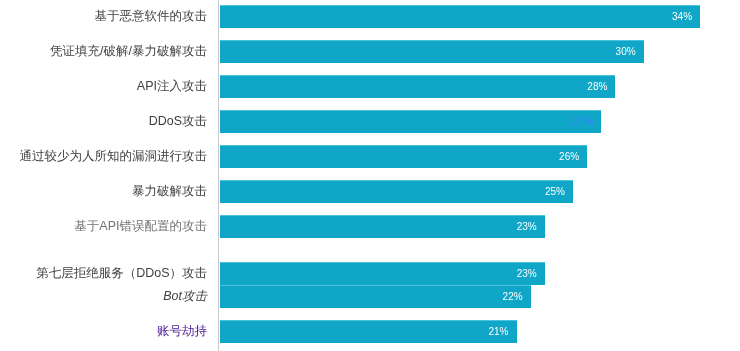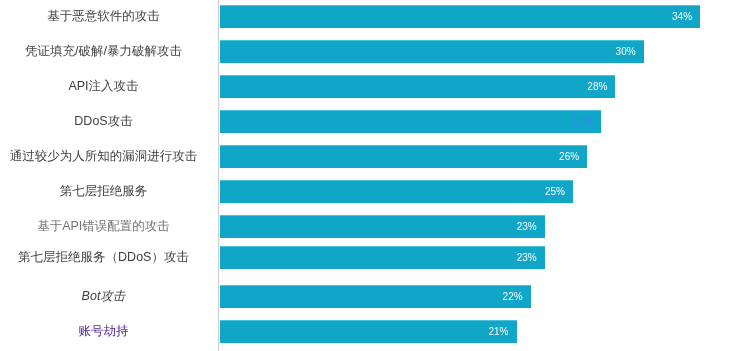--- a/index.html
+++ b/index.html
@@ -49,21 +49,21 @@
     height: 23px;
     display: block;
   }
   .cat-label {
     position: absolute;
     left: 0px;
     top: 0px;
     width: 207px;
     height: 23px;
     line-height: 23px;
-    text-align: center;
+    text-align: right;
     font-size: 12.5px;
     color: #3f3f3f;
     white-space: nowrap;
     letter-spacing: 0px;
   }
   .bar-track {
     position: absolute;
     left: 220px;
     top: 0px;
     height: 23px;
@@ -124,34 +124,34 @@
           </div>
         </div>
         <div class="bar-row" style="top: 145px; height: 23px;">
           <div class="cat-label" style="width: 207px; height: 23px; line-height: 23px; color: rgb(63, 63, 63);">通过较少为人所知的漏洞进行攻击</div>
           <div class="bar-track" style="left: 220px; height: 23px; width: 367.12px;">
             <div class="bar-fill" style="width: 100%; height: 23px; background: rgb(15, 166, 200); box-shadow: rgb(76, 195, 220) 0px 1px 0px 0px inset;"></div>
             <div class="bar-value" style="height: 23px; line-height: 23px; color: rgb(255, 255, 255);">26%</div>
           </div>
         </div>
         <div class="bar-row" style="top: 180px; height: 23px;">
-          <div class="cat-label" style="width: 207px; height: 23px; line-height: 23px; color: rgb(63, 63, 63);">第七层拒绝服务</div>
+          <div class="cat-label" style="width: 207px; height: 23px; line-height: 23px; color: rgb(63, 63, 63);">暴力破解攻击</div>
           <div class="bar-track" style="left: 220px; height: 23px; width: 353px;">
             <div class="bar-fill" style="width: 100%; height: 23px; background: rgb(15, 166, 200); box-shadow: rgb(76, 195, 220) 0px 1px 0px 0px inset;"></div>
             <div class="bar-value" style="height: 23px; line-height: 23px; color: rgb(255, 255, 255);">25%</div>
           </div>
         </div>
         <div class="bar-row" style="top: 215px; height: 23px;">
           <div class="cat-label" style="width: 207px; height: 23px; line-height: 23px; color: #737373;">基于API错误配置的攻击</div>
           <div class="bar-track" style="left: 220px; height: 23px; width: 324.76px;">
             <div class="bar-fill" style="width: 100%; height: 23px; background: rgb(15, 166, 200); box-shadow: rgb(76, 195, 220) 0px 1px 0px 0px inset;"></div>
             <div class="bar-value" style="height: 23px; line-height: 23px; color: rgb(255, 255, 255);">23%</div>
           </div>
         </div>
-        <div class="bar-row" style="top: 246px; height: 32px;">
+        <div class="bar-row" style="top: 262px; height: 32px;">
           <div class="cat-label" style="width: 207px; height: 23px; line-height: 23px; color: rgb(63, 63, 63);">第七层拒绝服务（DDoS）攻击</div>
           <div class="bar-track" style="left: 220px; height: 23px; width: 324.76px;">
             <div class="bar-fill" style="width: 100%; height: 23px; background: rgb(15, 166, 200); box-shadow: rgb(76, 195, 220) 0px 1px 0px 0px inset;"></div>
             <div class="bar-value" style="height: 23px; line-height: 23px; color: rgb(255, 255, 255);">23%</div>
           </div>
         </div>
         <div class="bar-row" style="top: 285px; height: 23px;">
           <div class="cat-label" style="width: 207px; height: 23px; line-height: 23px; color: rgb(63, 63, 63); font-style: italic;">Bot攻击</div>
           <div class="bar-track" style="left: 220px; height: 23px; width: 310.64px;">
             <div class="bar-fill" style="width: 100%; height: 23px; background: rgb(15, 166, 200); box-shadow: rgb(76, 195, 220) 0px 1px 0px 0px inset;"></div>

